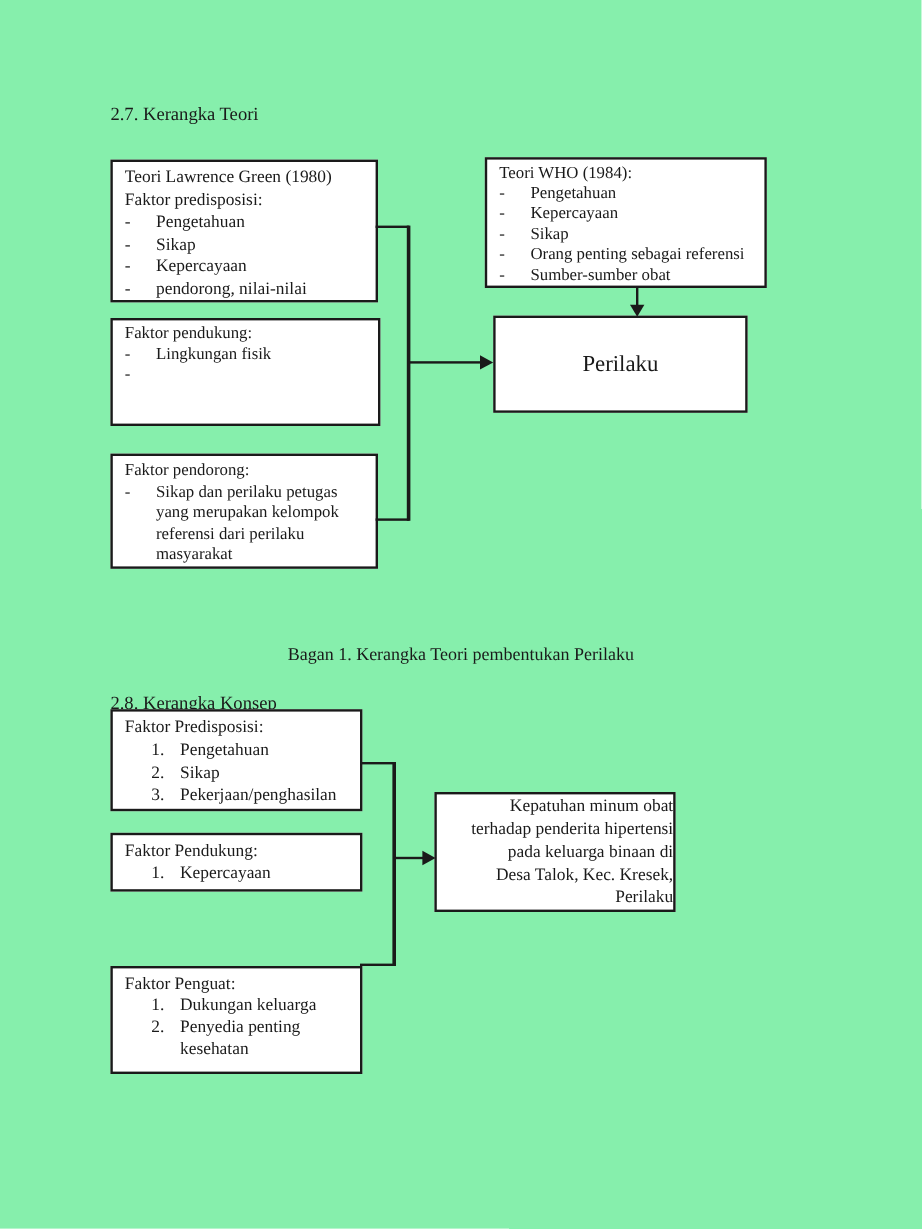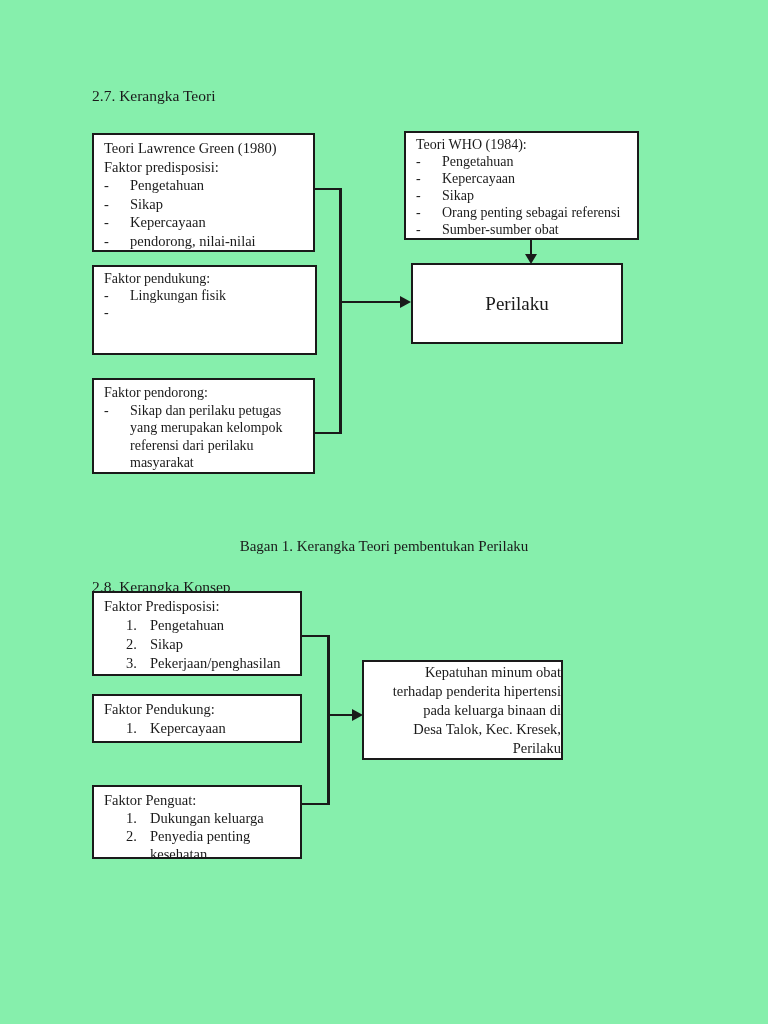--- a/index.html
+++ b/index.html
@@ -20,21 +20,21 @@
   
   .b-lawrence { left:92px; top:133px; width:223px; height:119px; padding:4px 6px 0 10px; font-size:14.5px; line-height:18.5px; }
   .b-who      { left:404px; top:131px; width:235px; height:109px; padding:3px 4px 0 10px; font-size:14px;   line-height:17px; }
   .b-pendukung{ left:92px; top:265px; width:225px; height:90px;  padding:3px 2px 0 10px; font-size:14px;   line-height:17px; }
   .b-perilaku { left:411px; top:263px; width:212px; height:81px; display:flex; align-items:center; justify-content:center; font-size:19px; }
   .b-pendorong{ left:92px; top:378px; width:223px; height:96px;  padding:4px 4px 0 10px; font-size:14px;   line-height:17.5px; }
 
   
   .b-predis   { left:92px; top:591px; width:210px; height:85px; padding:4px 4px 0 10px; font-size:14.5px; line-height:19px; }
   .b-pendukung2{ left:92px; top:694px; width:210px; height:49px; padding:4px 4px 0 10px; font-size:14.5px; line-height:19px; }
-  .b-penguat  { left:92px; top:785px; width:210px; height:74px; padding:4px 4px 18px 10px; font-size:14.5px; line-height:18px; }
+  .b-penguat  { left:92px; top:805px; width:210px; height:90px; padding:4px 4px 18px 10px; font-size:14.5px; line-height:18px; }
   .b-outcome  { left:362px; top:660px; width:201px; height:100px; display:flex; flex-direction:column; align-items:flex-end; justify-content:center; font-size:14.5px; line-height:19px; text-align:center; }
 
   
   .drow { display:flex; }
   .drow .dm { flex:0 0 26px; }
   .drow .dt { flex:1 1 auto; }
   .b-pendukung .drow .dm, .b-pendorong .drow .dm { flex-basis:26px; }
 
   
   .nrow { display:flex; padding-left:22px; }

